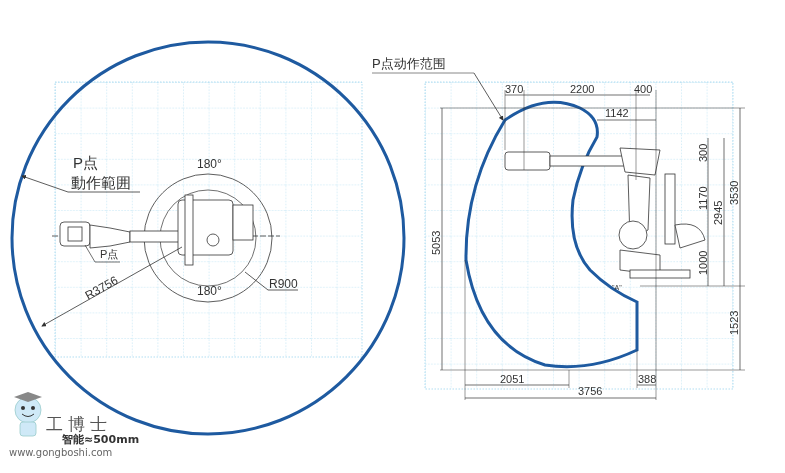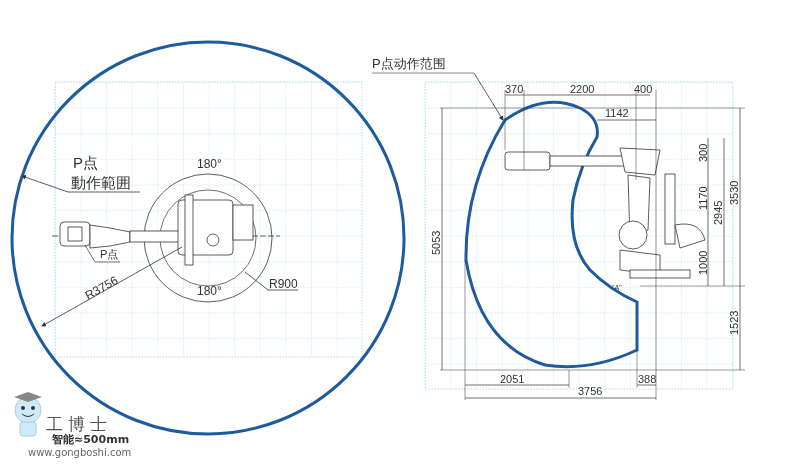--- a/index.html
+++ b/index.html
@@ -124,14 +124,14 @@
     <circle cx="28" cy="410" r="13" fill="#cfe9f7" stroke="#9cc" stroke-width="0.8"></circle>
     <path d="M14 397 L28 392 L42 397 L28 402 Z" fill="#888"></path>
     <circle cx="23" cy="408" r="2" fill="#333"></circle>
     <circle cx="33" cy="408" r="2" fill="#333"></circle>
     <path d="M22 414 Q28 419 34 414" fill="none" stroke="#333" stroke-width="1"></path>
     <rect x="20" y="422" width="16" height="14" rx="3" fill="#cfe9f7" stroke="#9cc" stroke-width="0.8"></rect>
   </g>
 </svg>
 
 <div class="wm" style="left:46px;top:413px;font-size:17px;color:#555;letter-spacing:5px;">工博士</div>
-<div class="wm" style="left:52px;top:432px;font-size:11px;color:#333;font-weight:bold;">智能≈500mm</div>
-<div class="wm" style="left:28px;top:447px;font-size:10px;color:#666;">www.gongboshi.com</div>
+<div class="wm" style="left:62px;top:432px;font-size:11px;color:#333;font-weight:bold;">智能≈500mm</div>
+<div class="wm" style="left:9px;top:447px;font-size:10px;color:#666;">www.gongboshi.com</div>
 
 </body></html>

